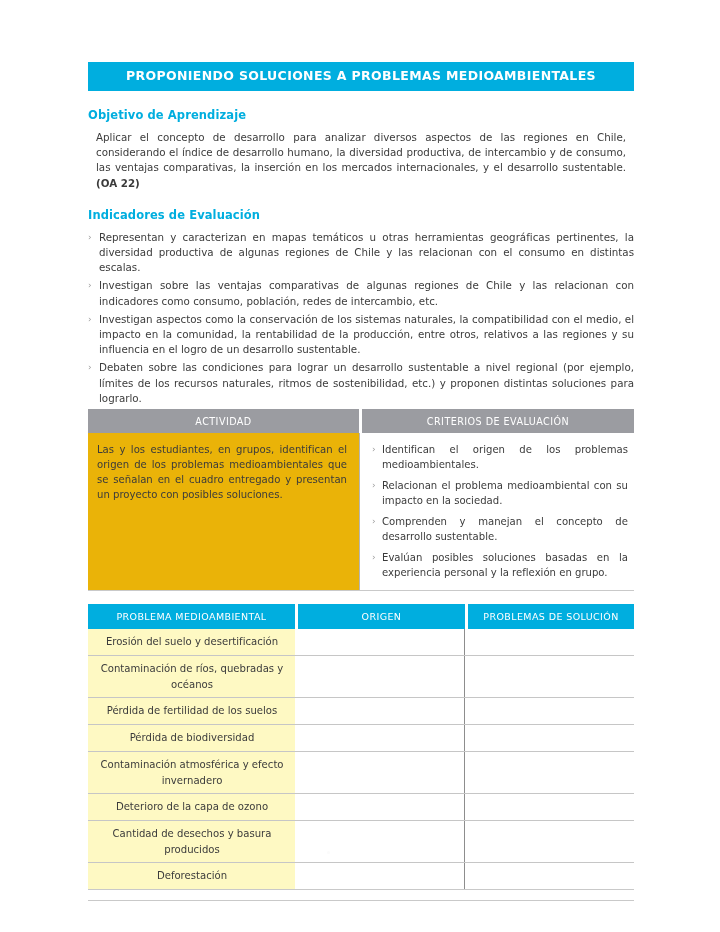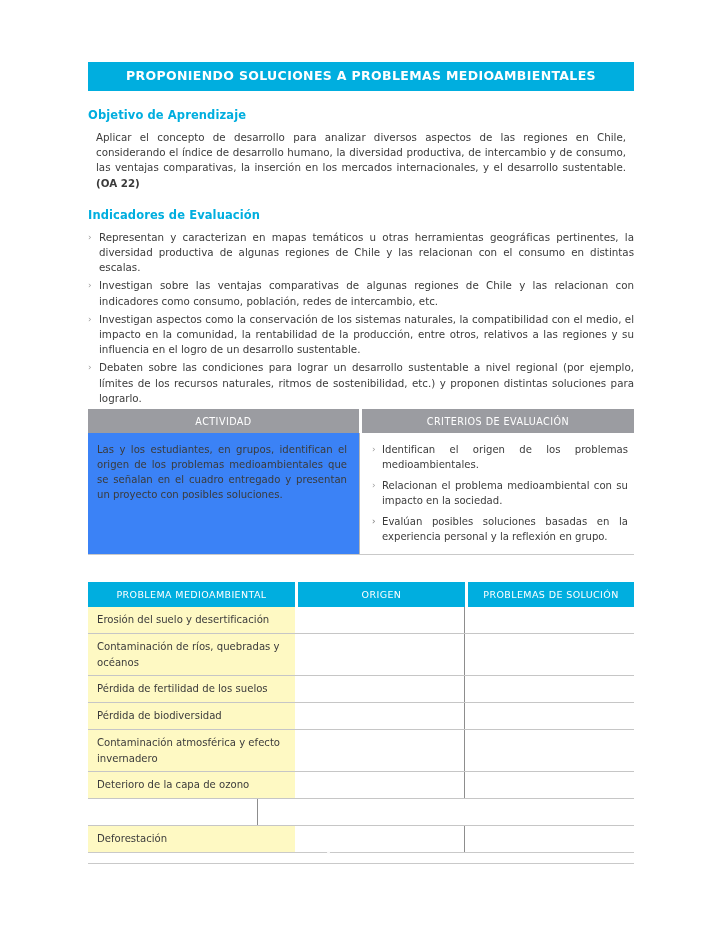--- a/index.html
+++ b/index.html
@@ -116,21 +116,21 @@
   .activity-head-cell.left  { width: 271px; }
   .activity-head-gap { width: 3px; background: #ffffff; }
   .activity-head-cell.right { width: 272px; }
 
   .activity-body {
     display: flex;
     border-bottom: 1.5px solid #c9c9c9;
   }
   .activity-col-left {
     width: 271px;
-    background: #3b82f6;
+    background: #eab308;
     box-sizing: border-box;
     padding: 9px 12px 10px 9px;
   }
   .activity-col-div {
     width: 3px;
     background: #ffffff;
     border-left: 1px solid #b5b5b5;
     box-sizing: border-box;
   }
   .activity-col-right {
@@ -163,22 +163,23 @@
   .criteria-bullet {
     position: absolute;
     left: 0; top: 0;
     color: #9b9b9b;
     font-size: 9px;
     line-height: 15.4px;
   }
 
   
   .problems-table {
-    margin-top: 27px;
+    margin-top: 13px;
     width: 546px;
+    text-align: center;
   }
   .problems-head {
     display: flex;
     height: 25px;
   }
   .problems-head-cell {
     background: #00AEDF;
     color: #ffffff;
     font-size: 9.5px;
     letter-spacing: 0.4px;
@@ -288,20 +289,21 @@
             <li class="criteria-item">
               <span class="criteria-bullet">›</span>
               <span>Identifican el origen de los problemas medioambientales.</span>
             </li>
             <li class="criteria-item">
               <span class="criteria-bullet">›</span>
               <span>Relacionan el problema medioambiental con su impacto en la sociedad.</span>
             </li>
             <li class="criteria-item">
               <span class="criteria-bullet">›</span>
+              <span>Comprenden y manejan el concepto de desarrollo sustentable.</span>
             </li>
             <li class="criteria-item">
               <span class="criteria-bullet">›</span>
               <span>Evalúan posibles soluciones basadas en la experiencia personal y la reflexión en grupo.</span>
             </li>
           </ul>
         </div>
       </div>
     </div>
 
@@ -344,20 +346,21 @@
         <div class="pr-c2"></div>
         <div class="pr-c3"></div>
       </div>
       <div class="problems-row">
         <div class="pr-c1">Deterioro de la capa de ozono</div>
         <div class="pr-gap"></div>
         <div class="pr-c2"></div>
         <div class="pr-c3"></div>
       </div>
       <div class="problems-row">
+        <div class="pr-c1">Cantidad de desechos y basura producidos</div>
         <div class="pr-gap"></div>
         <div class="pr-c2"></div>
         <div class="pr-c3"></div>
       </div>
       <div class="problems-row last">
         <div class="pr-c1">Deforestación</div>
         <div class="pr-gap"></div>
         <div class="pr-c2"></div>
         <div class="pr-c3"></div>
       </div>

